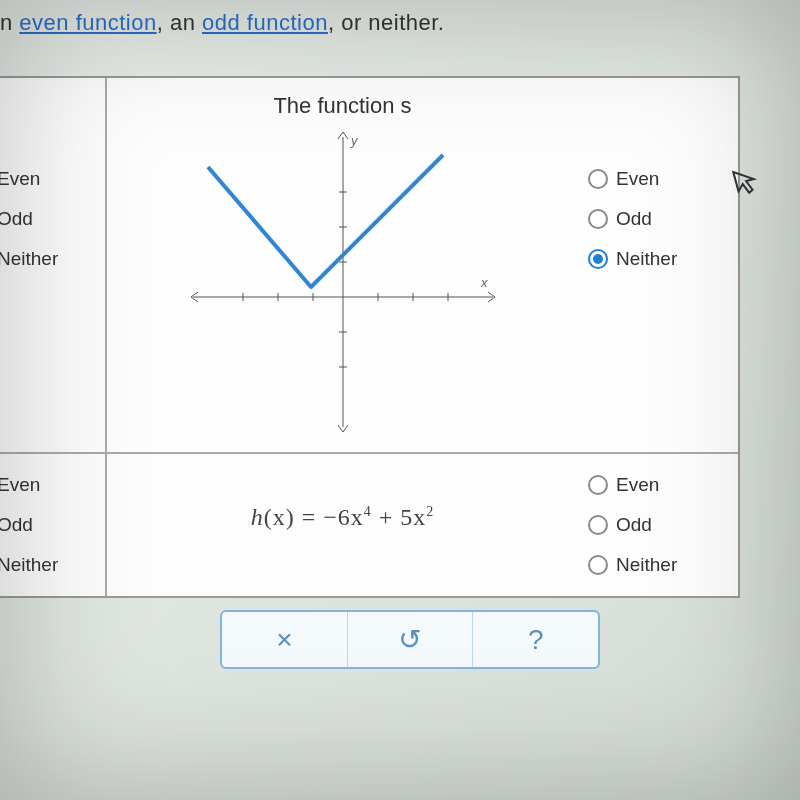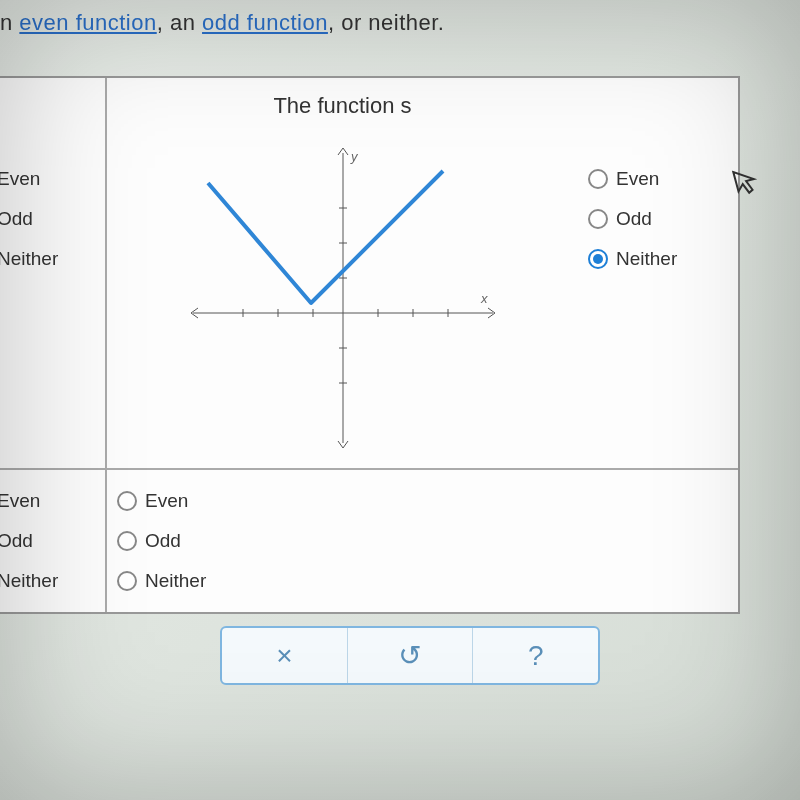--- a/index.html
+++ b/index.html
@@ -95,21 +95,21 @@
       content: "";
       width: 10px;
       height: 10px;
       background: #1e7fd6;
       border-radius: 50%;
       display: block;
     }
     .func-title {
       font-size: 22px;
       color: #333;
-      margin-bottom: 24px;
+      margin-bottom: 8px;
     }
     .graph {
       width: 320px;
       height: 310px;
     }
     .formula {
       font-family: 'Times New Roman', serif;
       font-style: italic;
       font-size: 24px;
       color: #444;
@@ -236,20 +236,25 @@
         <span>Even</span>
       </div>
       <div class="opt">
         <span>Odd</span>
       </div>
       <div class="opt">
         <span>Neither</span>
       </div>
     </div>
 
+    <div class="cell-mid">
+      <div class="formula">
+        <span>h</span><span style="font-style:normal">(x) = −6x</span><span class="sup">4</span><span style="font-style:normal"> + 5x</span><span class="sup">2</span>
+      </div>
+    </div>
 
     <div class="cell-right">
       <div class="opt">
         <span class="radio"></span>
         <span>Even</span>
       </div>
       <div class="opt">
         <span class="radio"></span>
         <span>Odd</span>
       </div>

